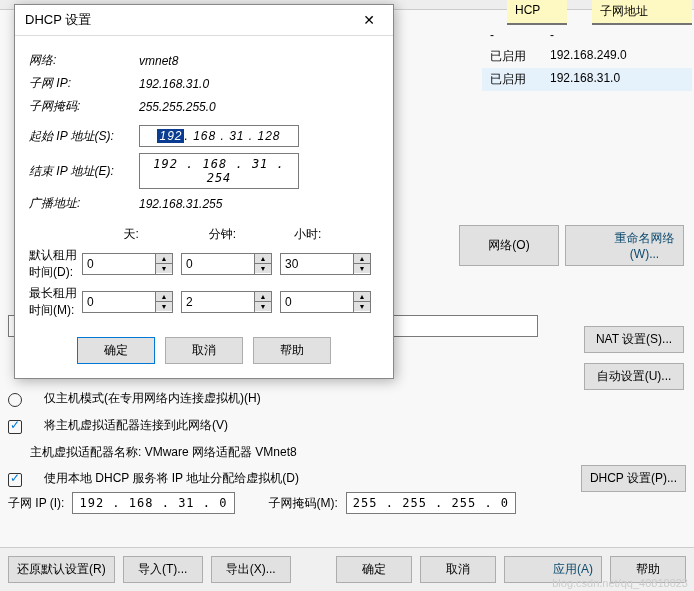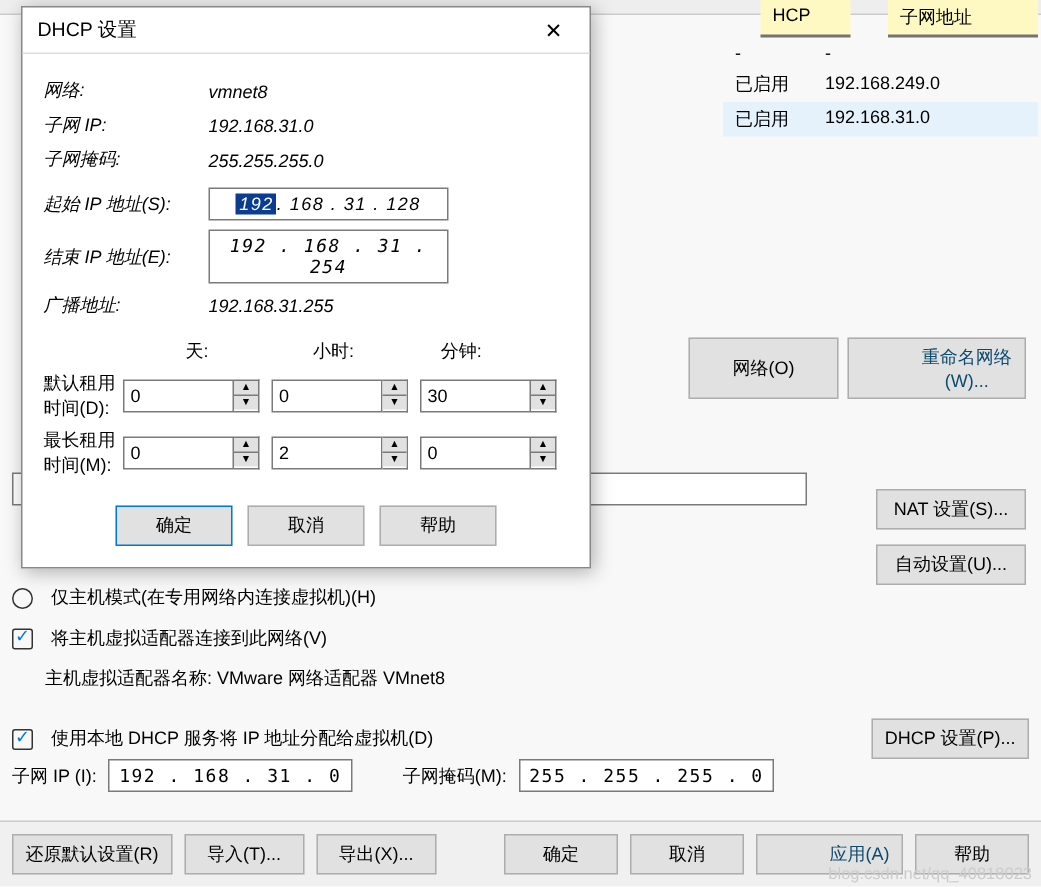--- a/index.html
+++ b/index.html
@@ -18,21 +18,21 @@
 .bg-right-btns { position: absolute; right: 10px; top: 225px; width: 225px; }
 .bg-right-btns .row { display: flex; gap: 6px; margin-bottom: 10px; }
 .btn { background: #e1e1e1; border: 1px solid #adadad; padding: 4px 8px; font-size: 12px; cursor: pointer; min-width: 100px; text-align: center; }
 .btn.small { min-width: 80px; }
 .btn:disabled { color: #0c4a6e; padding-left: 48px; }
 .btn.primary { min-width: 76px; }
 
 .bg-lower { position: absolute; left: 8px; right: 8px; top: 320px; }
 .select-fake { border: 1px solid #7a7a7a; padding: 3px 6px; width: 520px; background: #fff; display: inline-block; height: 22px; }
 
-.radio-row, .check-row { display: flex; align-items: center; gap: 12px; margin: 10px 0; }
+.radio-row, .check-row { display: flex; align-items: flex-end; gap: 22px; margin: 10px 0; }
 .radio, .check { width: 14px; height: 14px; border: 1px solid #333; border-radius: 50%; display: inline-block; position: relative; }
 .check { border-radius: 2px; }
 .check.on::after { content: "✓"; position: absolute; top: -3px; left: 1px; font-size: 12px; color: #0078d7; }
 .indent { margin-left: 22px; margin-top: 4px; }
 
 .ip-field { border: 1px solid #7a7a7a; padding: 3px 6px; font-family: monospace; letter-spacing: 1px; display: inline-block; min-width: 130px; text-align: center; background: #fff; }
 
 .bottom-bar { position: absolute; left: 0; right: 0; bottom: 0; border-top: 1px solid #ccc; padding: 8px; display: flex; gap: 8px; background: #f0f0f0; }
 .bottom-bar .spacer { flex: 1; }
 
@@ -114,21 +114,21 @@
       <span class="radio"></span>
       <span>仅主机模式(在专用网络内连接虚拟机)(H)</span>
     </div>
 
     <div class="check-row">
       <span class="check on"></span>
       <span>将主机虚拟适配器连接到此网络(V)</span>
     </div>
     <div class="indent">主机虚拟适配器名称: VMware 网络适配器 VMnet8</div>
 
-    <div class="dhcp-btn-row" style="margin-top:18px;">
+    <div class="dhcp-btn-row" style="margin-top:4px;">
       <div class="check-row" style="margin:0">
         <span class="check on"></span>
         <span>使用本地 DHCP 服务将 IP 地址分配给虚拟机(D)</span>
       </div>
       <div class="spacer"></div>
       <button class="btn">DHCP 设置(P)...</button>
     </div>
 
     <div style="display:flex; align-items:center; gap:8px;">
       <span>子网 IP (I):</span>
@@ -182,22 +182,22 @@
     </div>
     <div class="form-row">
       <div class="lbl">广播地址:</div>
       <div class="val">192.168.31.255</div>
     </div>
 
     <div class="lease">
       <div class="lease-head">
         <div class="sp"></div>
         <div class="col">天:</div>
+        <div class="col">分钟:</div>
         <div class="col">小时:</div>
-        <div class="col">分钟:</div>
       </div>
       <div class="lease-row">
         <div class="lbl">默认租用时间(D):</div>
         <div class="spin">
             <input value="0" style="">
             <div class="arrows">
               <span>▲</span>
               <span>▼</span>
             </div>
           </div>

